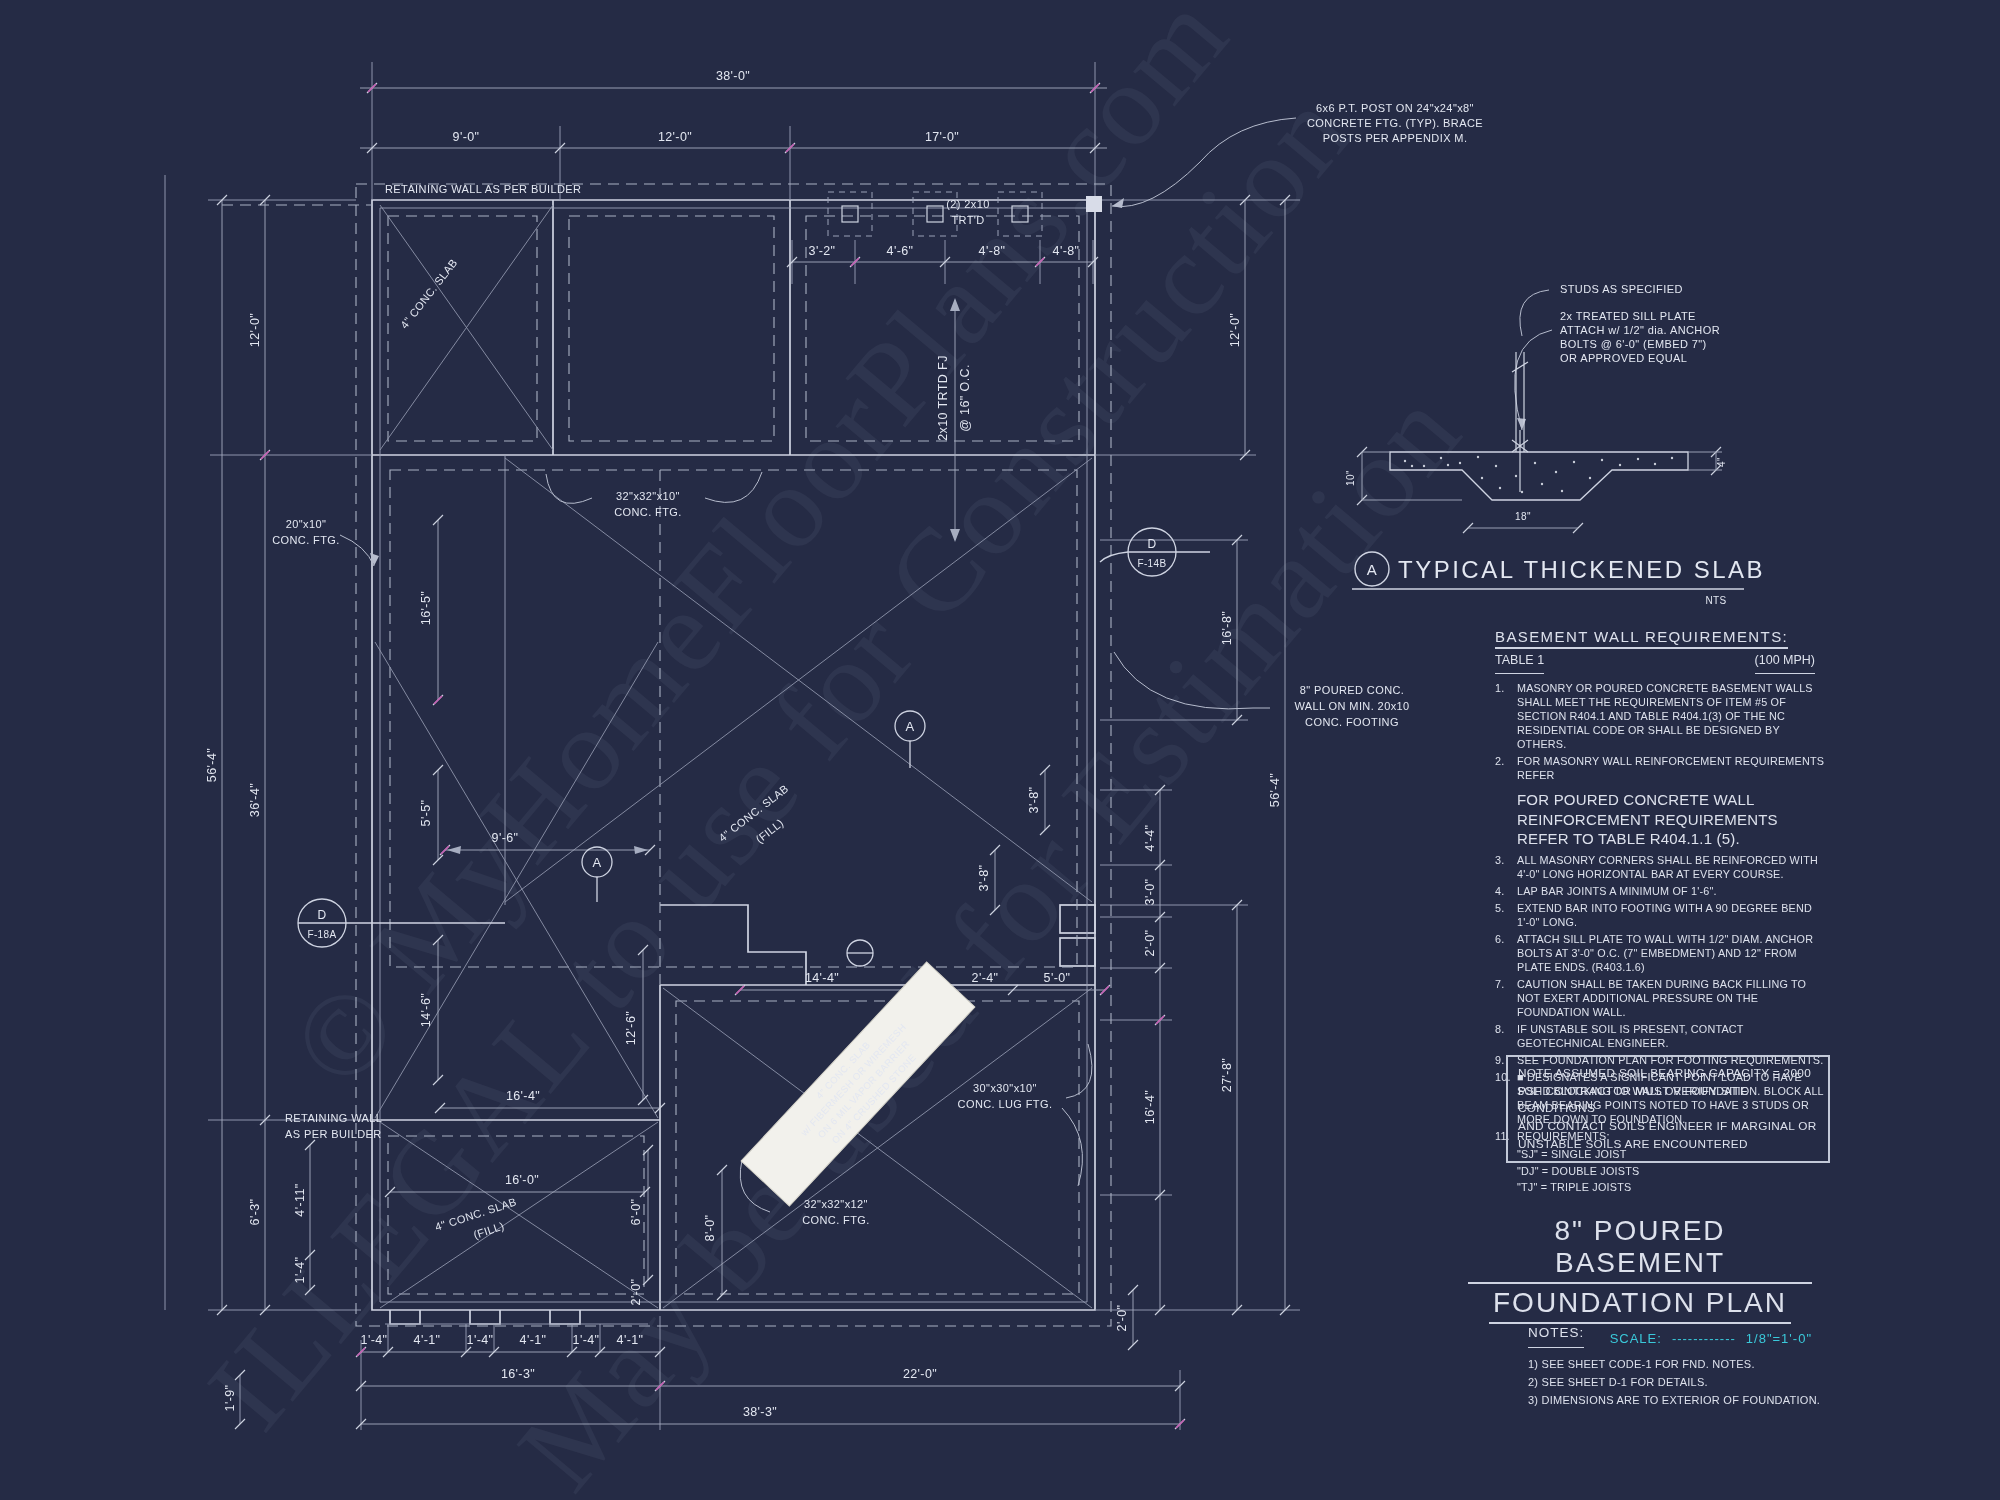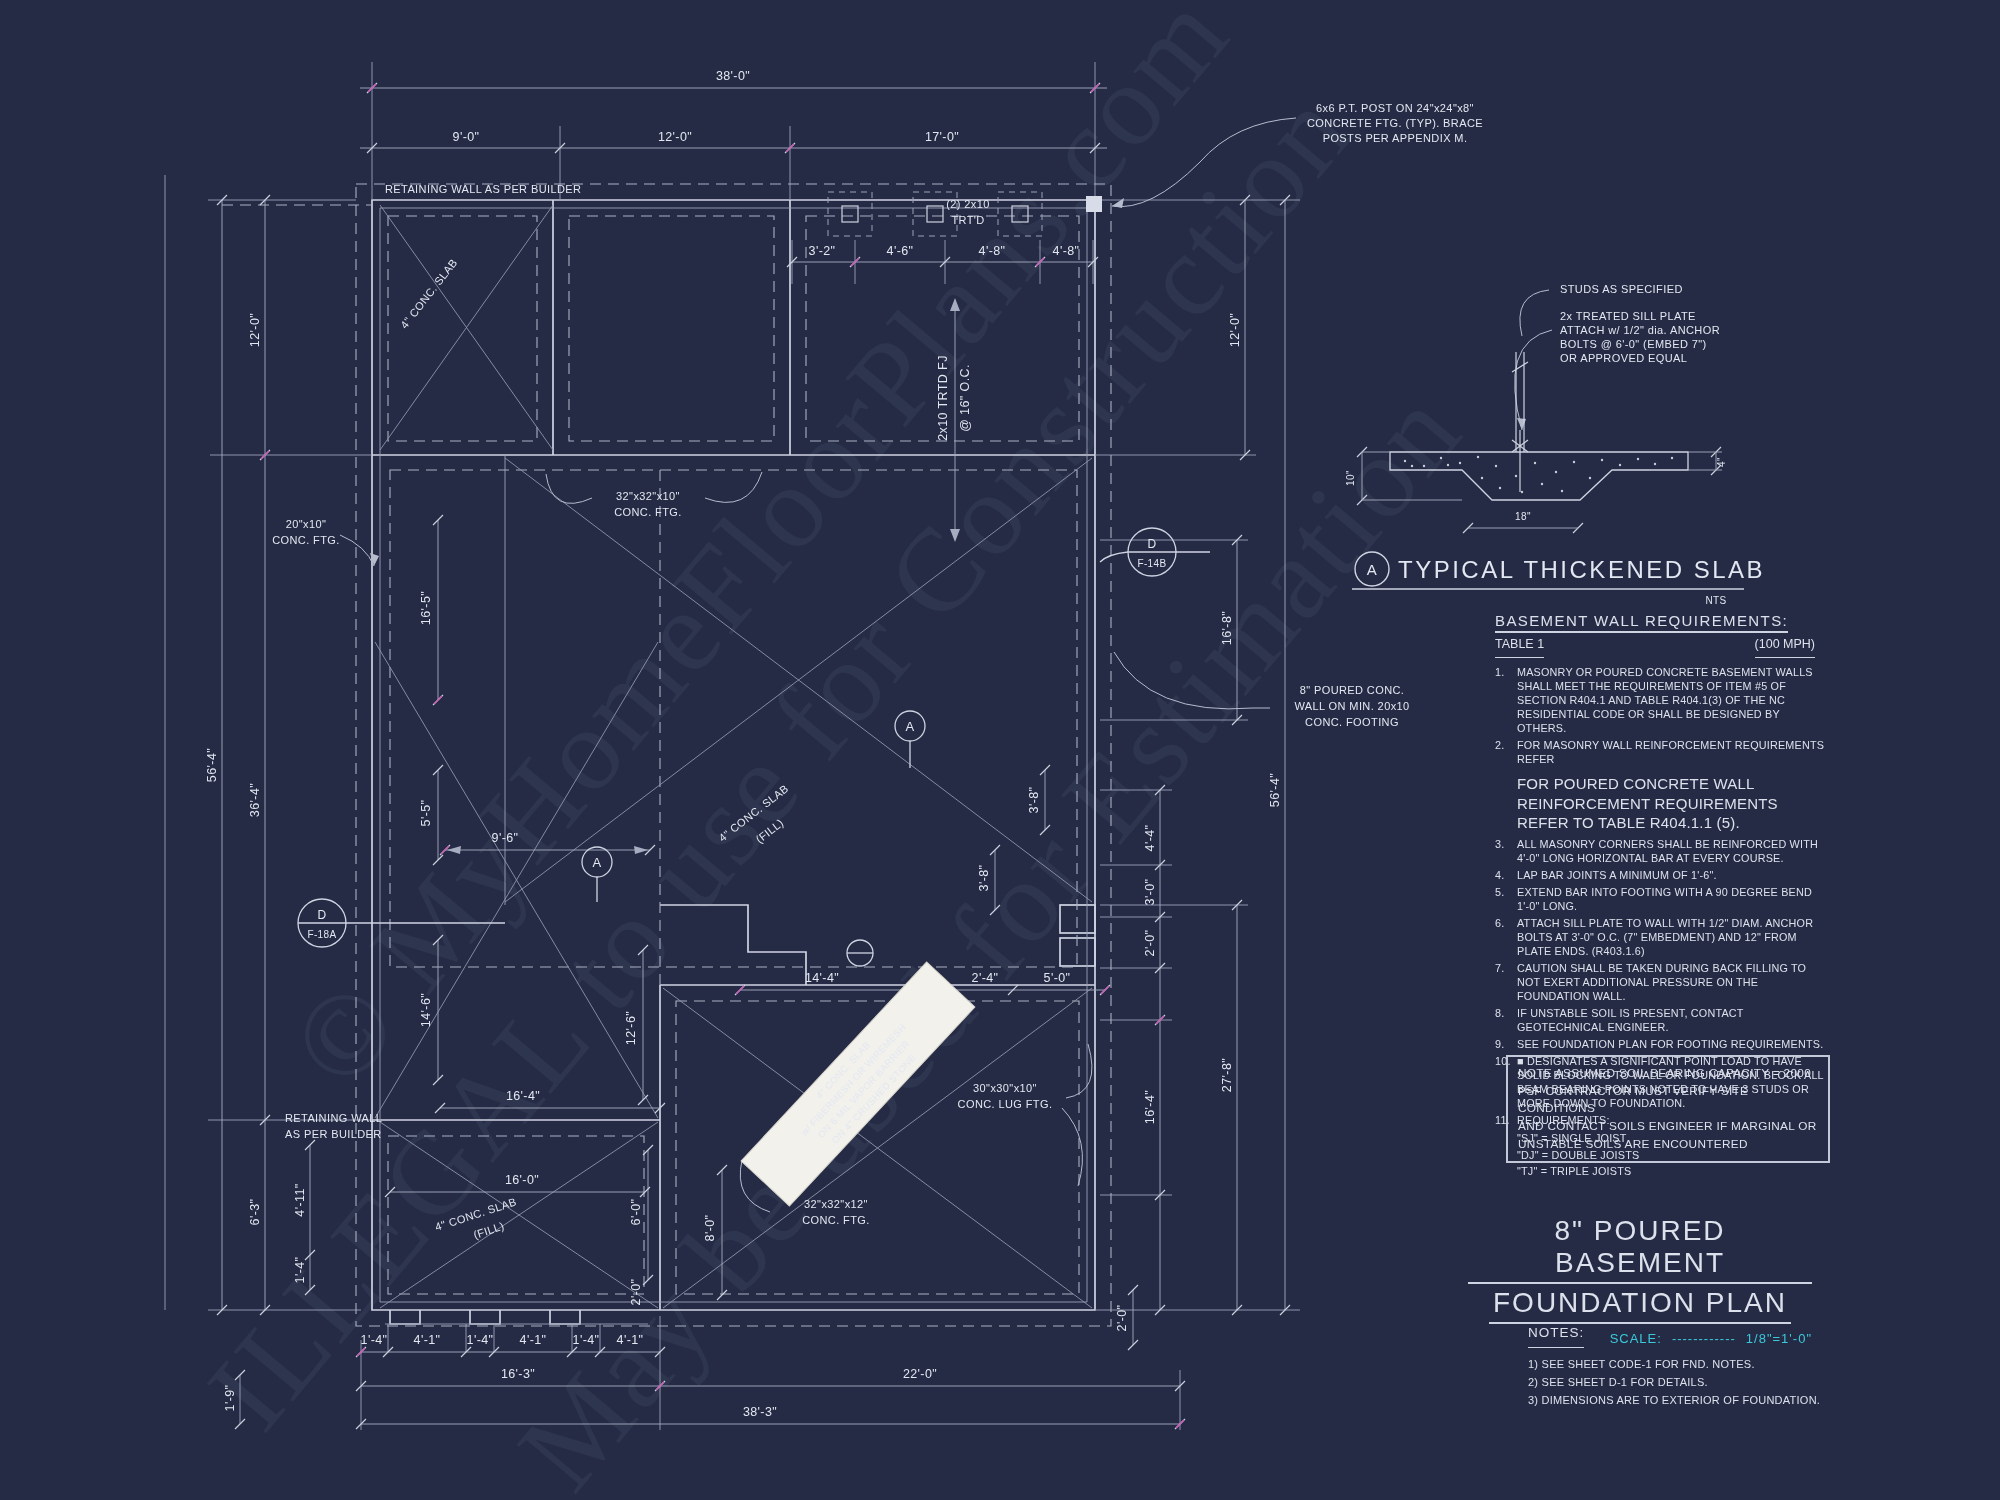--- a/index.html
+++ b/index.html
@@ -8,21 +8,21 @@
   #sheet{position:absolute;inset:0;width:2000px;height:1500px;}
   .wm{position:absolute;white-space:nowrap;font-family:"Liberation Serif",serif;
       font-size:118px;letter-spacing:3px;color:rgba(222,230,255,0.055);
       transform:translate(-50%,-50%) rotate(-50deg);pointer-events:none;}
   svg text{fill:#e3e7f1;font-family:"Liberation Sans",sans-serif;letter-spacing:.4px;}
   .tx{font-size:12.5px;}
   .txs{font-size:11px;}
   .txxs{font-size:10px;}
   .blk{position:absolute;}
   
-  .req{left:1495px;top:612px;width:332px;}
+  .req{left:1495px;top:628px;width:332px;}
   .req-h{display:inline-block;font-size:15px;letter-spacing:1.4px;border-bottom:2px solid #cfd4e2;padding-bottom:2px;}
   .req-sub{display:flex;justify-content:space-between;width:320px;font-size:12.5px;margin-top:4px;}
   .req-sub span{border-bottom:1.5px solid #cfd4e2;padding-bottom:6px;}
   .req-items{margin-top:7px;}
   .itm{display:flex;gap:5px;font-size:10.8px;line-height:1.3;letter-spacing:.2px;margin-bottom:3px;}
   .itm .n{width:17px;flex:none;}
   .itm .t{flex:1;}
   .p2b{font-size:15px;line-height:1.3;letter-spacing:.2px;margin:8px 0 4px 22px;}
   .abbr{font-size:10.8px;line-height:1.5;letter-spacing:.2px;margin-left:22px;}
   .soil{left:1506px;top:1055px;width:300px;border:2px solid #c3c9d8;padding:8px 10px;

